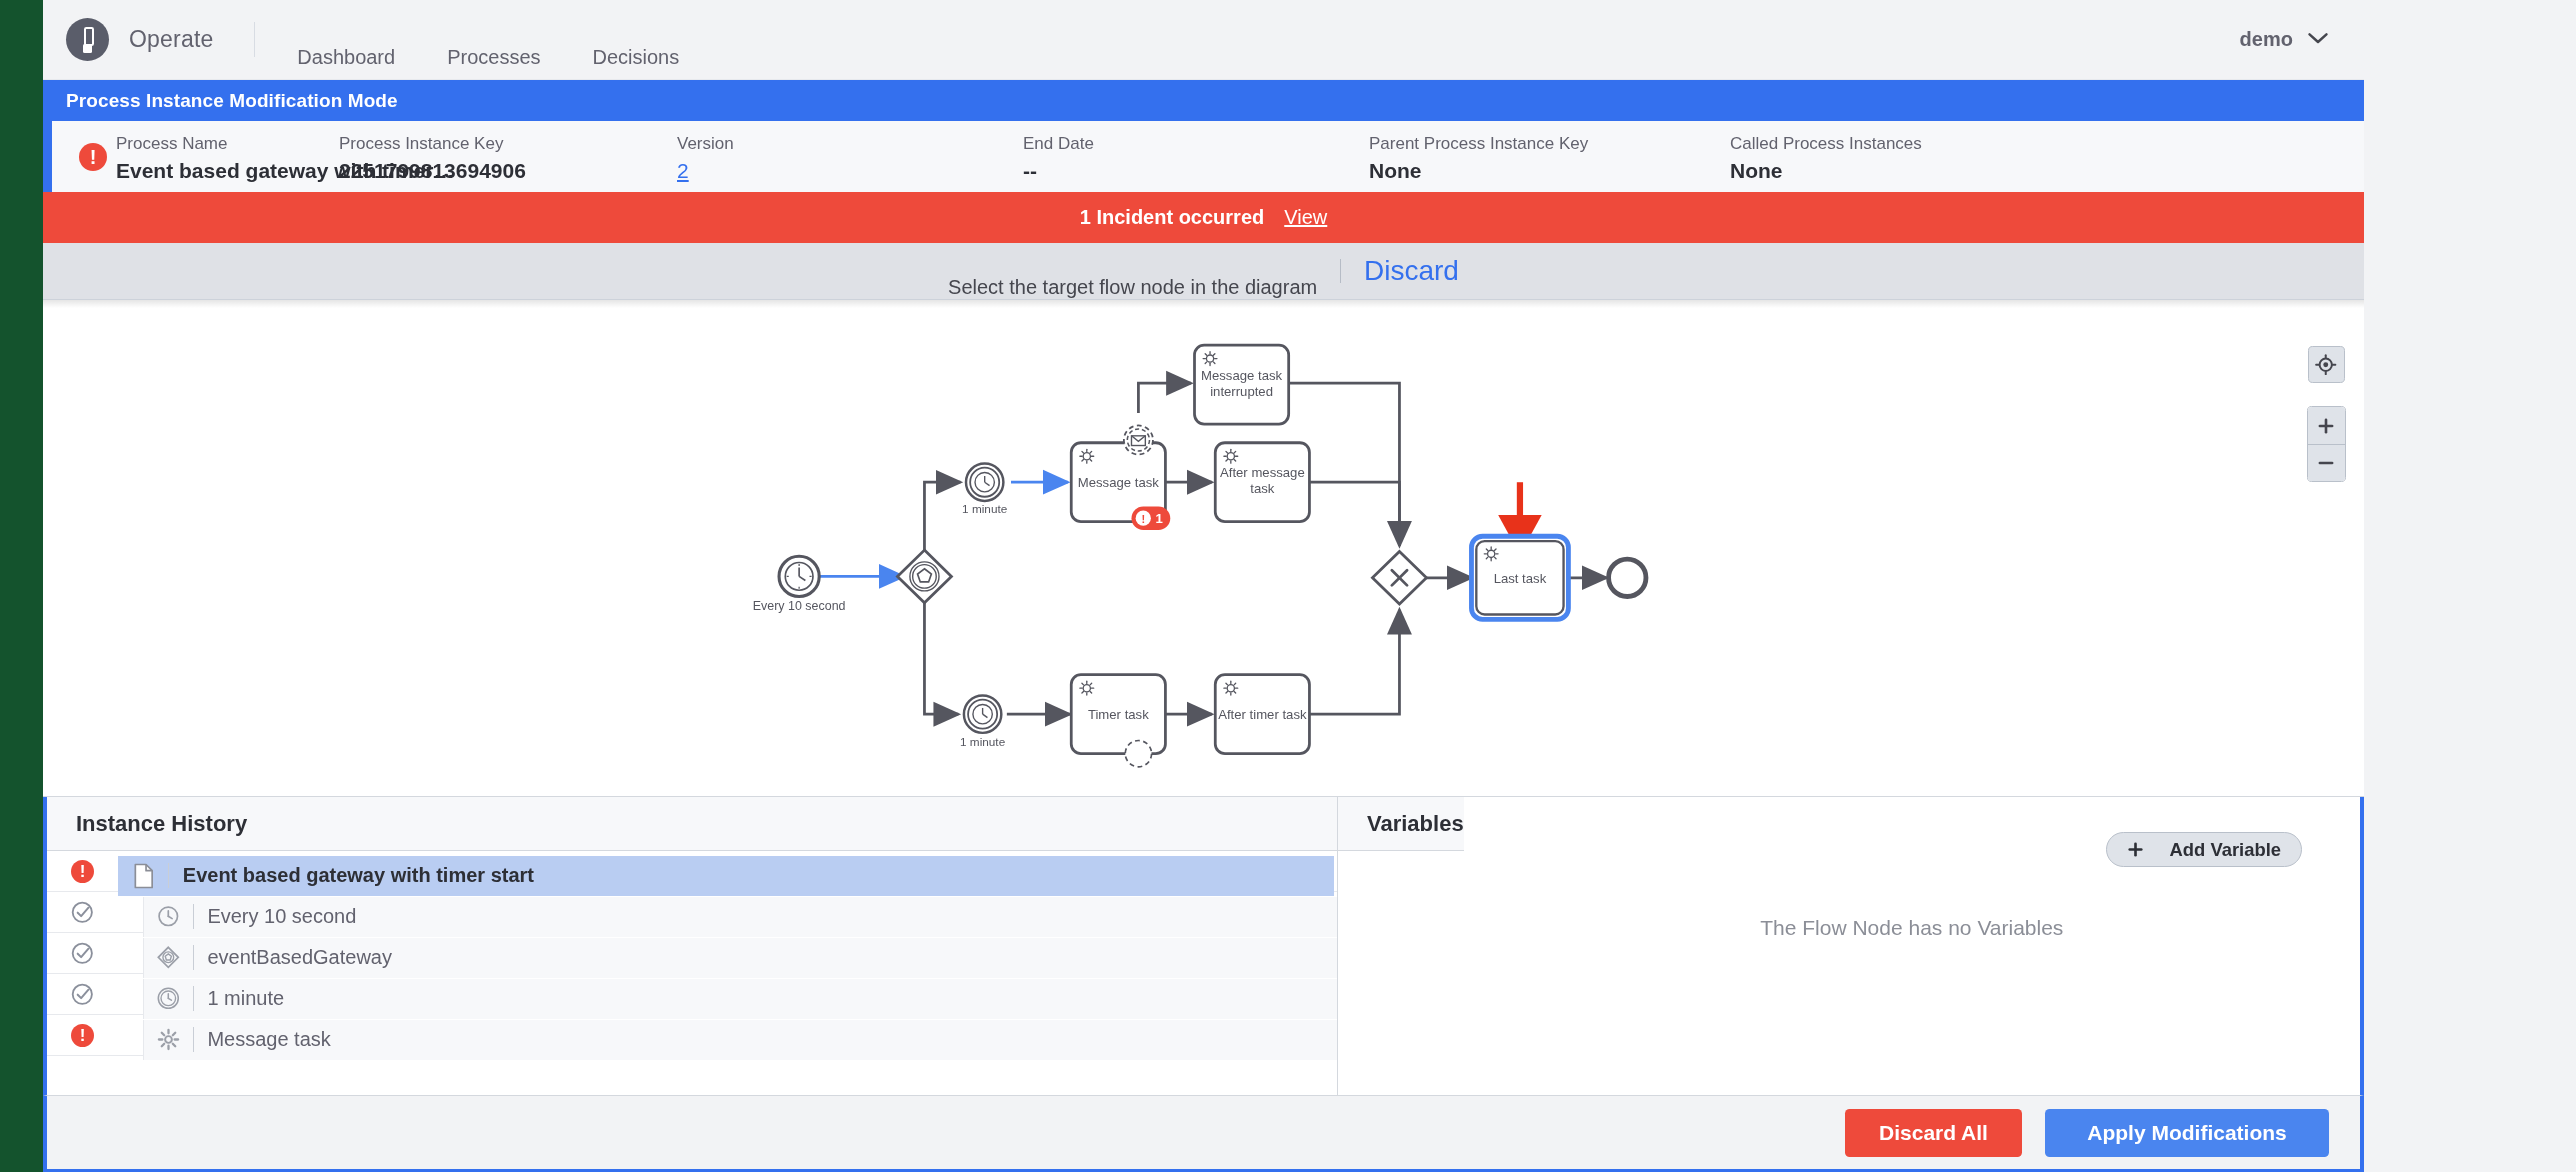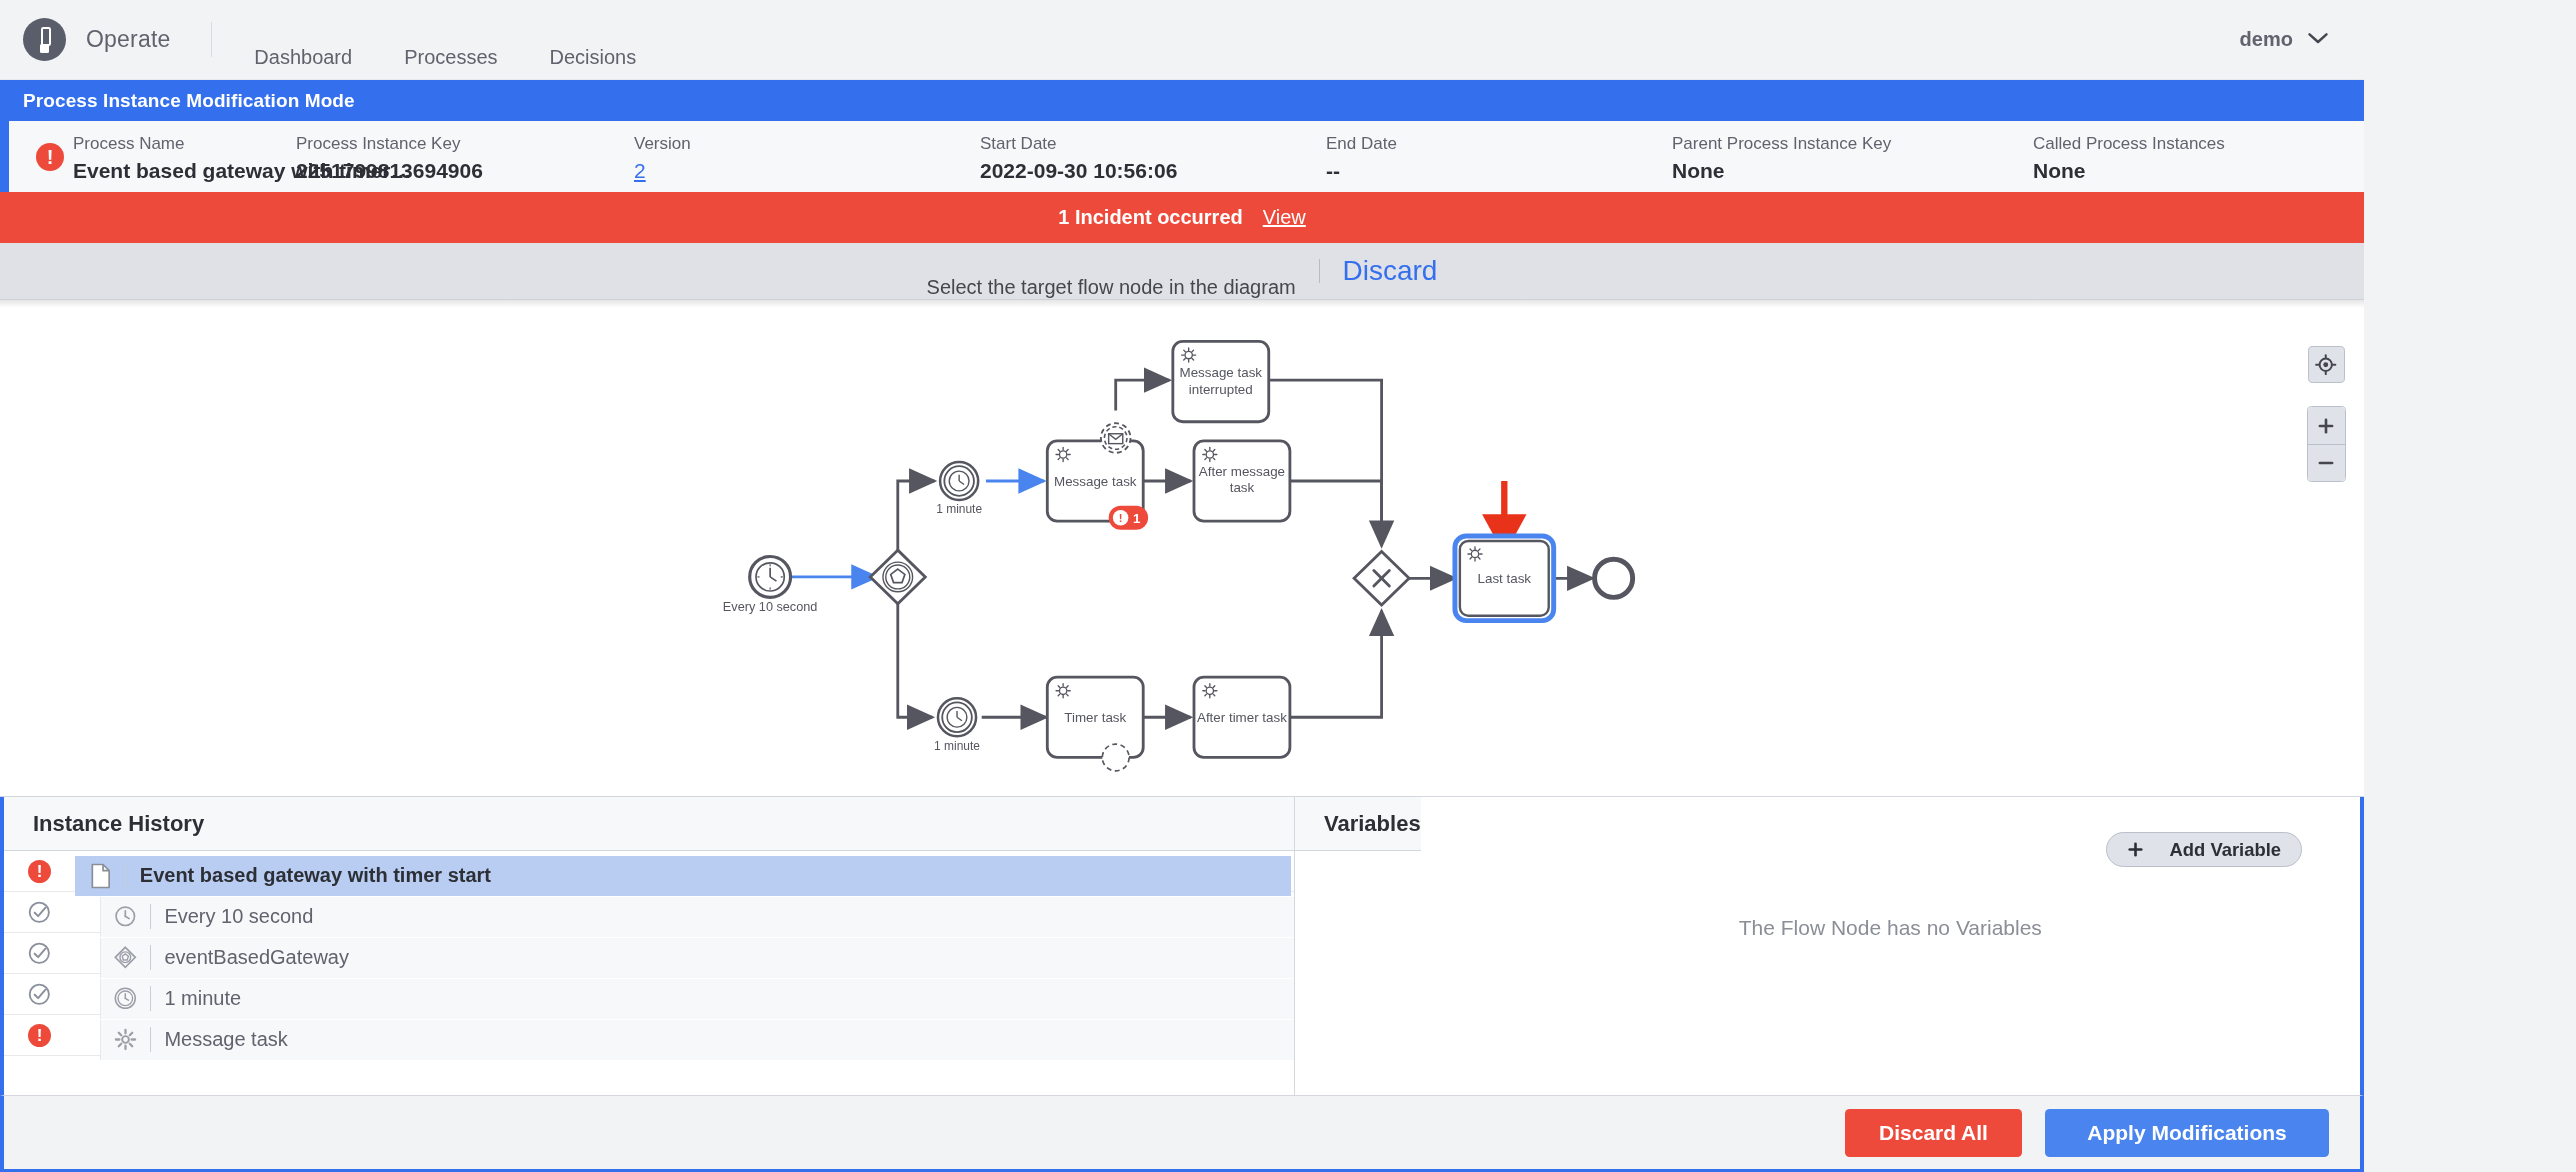--- a/index.html
+++ b/index.html
@@ -9,20 +9,21 @@
     font-family: "Liberation Sans", sans-serif;
     background: #f2f3f5;
     overflow: hidden;
   }
   #app {
     position: relative;
     width: 2364px; height: 1173px;
     background: #14532d;
     display: flex;
     flex-direction: column;
+    padding-left: 43px;
   }
 
   
   .topnav {
     height: 80px;
     background: #f2f3f5;
     border-bottom: 0.8px solid #e7e9ed;
     display: flex;
     align-items: center;
     padding: 0 28px 0 23px;
@@ -269,24 +270,20 @@
         <span class="meta-label">Process Name</span>
         <span class="meta-value">Event based gateway with timer…</span>
       </div>
       <div class="meta-col" style="width:338px">
         <span class="meta-label">Process Instance Key</span>
         <span class="meta-value">2251799813694906</span>
       </div>
       <div class="meta-col" style="width:346px">
         <span class="meta-label">Version</span>
         <span class="meta-value link">2</span>
-      </div>
-      <div class="meta-col" style="width:346px">
-        <span class="meta-label">Start Date</span>
-        <span class="meta-value">2022-09-30 10:56:06</span>
       </div>
       <div class="meta-col" style="width:346px">
         <span class="meta-label">End Date</span>
         <span class="meta-value">--</span>
       </div>
       <div class="meta-col" style="width:361px">
         <span class="meta-label">Parent Process Instance Key</span>
         <span class="meta-value">None</span>
       </div>
       <div class="meta-col">

